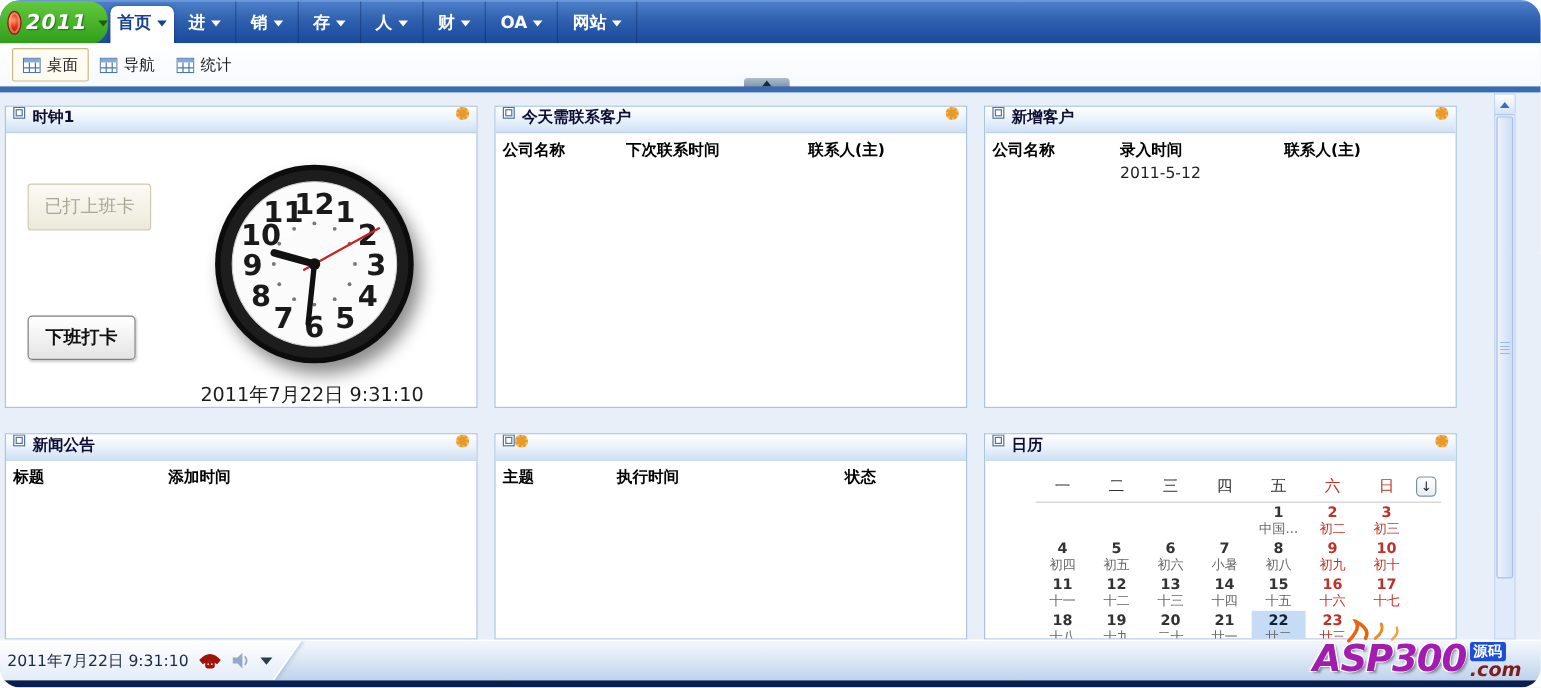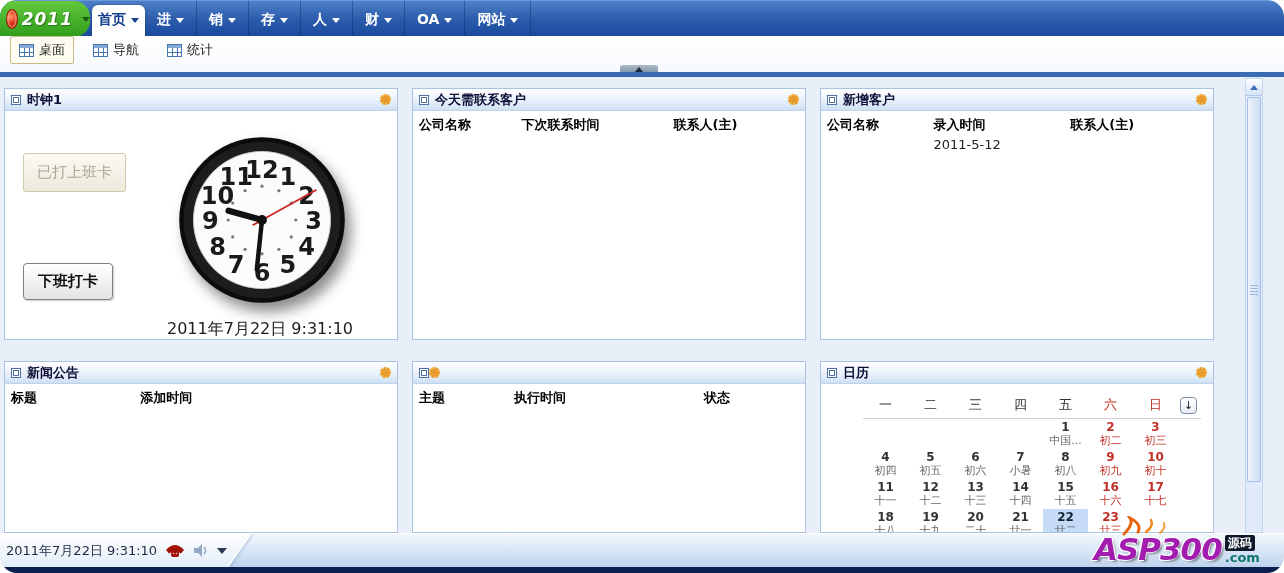--- a/index.html
+++ b/index.html
@@ -40,40 +40,40 @@
     box-shadow:0 1px 0 #7a5c10; }
   .gear-dot { width:11px; height:11px; border-radius:50%;
     border:2px dotted #f7c35b; background:#e8992e; }
   .exit-icon { width:11px; height:11px; border:1px solid #dfe8f5; position:relative; }
   .exit-icon::after { content:""; position:absolute; right:1px; top:1px; width:0; height:0;
     border-left:5px solid transparent; border-top:5px solid #dfe8f5; }
   .admin-label { letter-spacing:1px; }
 
   
   .toolbar { position:absolute; left:0; top:36px; width:100%; height:36px;
-    background:linear-gradient(#ffffff,#f6f9fd); display:flex; align-items:center;
-    padding:4px 0 12px 10px; gap:10px; }
+    background:linear-gradient(#ffffff,#f6f9fd); display:flex; align-items:flex-start;
+    padding:4px 0 12px 10px; }
   .tool-item { display:flex; align-items:center; gap:5px; font-size:13px; color:#222;
     padding:4px 8px; cursor:pointer; border:1px solid transparent; }
   .tool-item.selected { border:1px solid #c8b township; border:1px solid #c9ba88;
     background:#fefcf1; border-radius:2px; }
   .grid-icon { display:inline-block; }
 
   
   .sep-bar { position:absolute; left:0; top:72px; width:100%; height:5px; background:#3a6cb4; }
   .collapse-tab { position:absolute; left:620px; top:65px; width:38px; height:8px;
     background:linear-gradient(#aebccb,#7d92a9); border-radius:3px 3px 0 0; cursor:pointer;
     display:flex; align-items:center; justify-content:center; }
   .collapse-tab .up { width:0; height:0; border-left:4px solid transparent;
     border-right:4px solid transparent; border-bottom:5px solid #1c2a3a; }
 
   
   .widget { position:absolute; background:#fff; border:1px solid #a9c4e1; overflow:hidden; }
   .whead { height:22px; background:linear-gradient(#ffffff 0%,#e8f1fb 55%,#cfe0f4 100%);
-    border-bottom:1px solid #bdd3eb; display:flex; align-items:center; padding:0 6px; }
+    border-bottom:1px solid #bdd3eb; display:flex; padding:0 6px; }
   .ricon { width:10px; height:10px; border:1px solid #52729f; background:#fff;
     position:relative; cursor:pointer; flex:none; }
   .ricon::after { content:""; position:absolute; left:1px; top:1px; width:4px; height:4px;
     border:1px solid #52729f; }
   .wtitle { font-size:13px; font-weight:bold; color:#0d0d35; margin-left:6px; flex:1; }
   .wgear { width:11px; height:11px; border-radius:50%; border:2px dotted #f2bc52;
     background:#e8992e; cursor:pointer; flex:none; }
   .cols { display:flex; font-size:13px; font-weight:bold; color:#000; padding:5px 6px 3px 6px; }
   .cell-val { font-size:13px; font-weight:normal; color:#222; }
 
@@ -143,23 +143,23 @@
     border-right:5px solid transparent; border-top:6px solid #2b3a55; cursor:pointer; }
   .bottom-strip { position:absolute; left:0; top:567px; width:100%; height:6px;
     background:#0a1f4e; }
 
   
   .watermark { position:absolute; right:2px; top:518px; width:196px; height:52px; z-index:20; }
   .wm-row { position:absolute; left:8px; top:16px; display:flex; align-items:flex-start; }
   .wm-brand { font-size:31px; line-height:30px; font-weight:bold; font-style:italic;
     color:#a21caf; text-shadow:-1px -1px 0 #fff, 1px -1px 0 #fff, -1px 1px 0 #fff, 2px 2px 2px rgba(0,0,0,.35); letter-spacing:-1px; }
   .wm-side { display:flex; flex-direction:column; align-items:flex-start; margin:1px 0 0 3px; }
-  .wm-tag { background:#0f172a; color:#fff; font-size:12px; font-weight:bold;
+  .wm-tag { background:#1d4ed8; color:#fff; font-size:12px; font-weight:bold;
     padding:1px 3px; border-radius:2px; line-height:14px; }
-  .wm-com { color:#0f766e; font-size:13px; font-weight:bold; line-height:13px; }
+  .wm-com { color:#7f1d1d; font-size:16px; font-weight:bold; font-style:italic; line-height:13px; }
   .wm-flame { position:absolute; left:34px; top:-2px; }
 </style>
 </head>
 <body>
 
 <div id="app">
 
   <div class="topnav">
     <div class="logo">
       <span class="logo-badge"></span>

